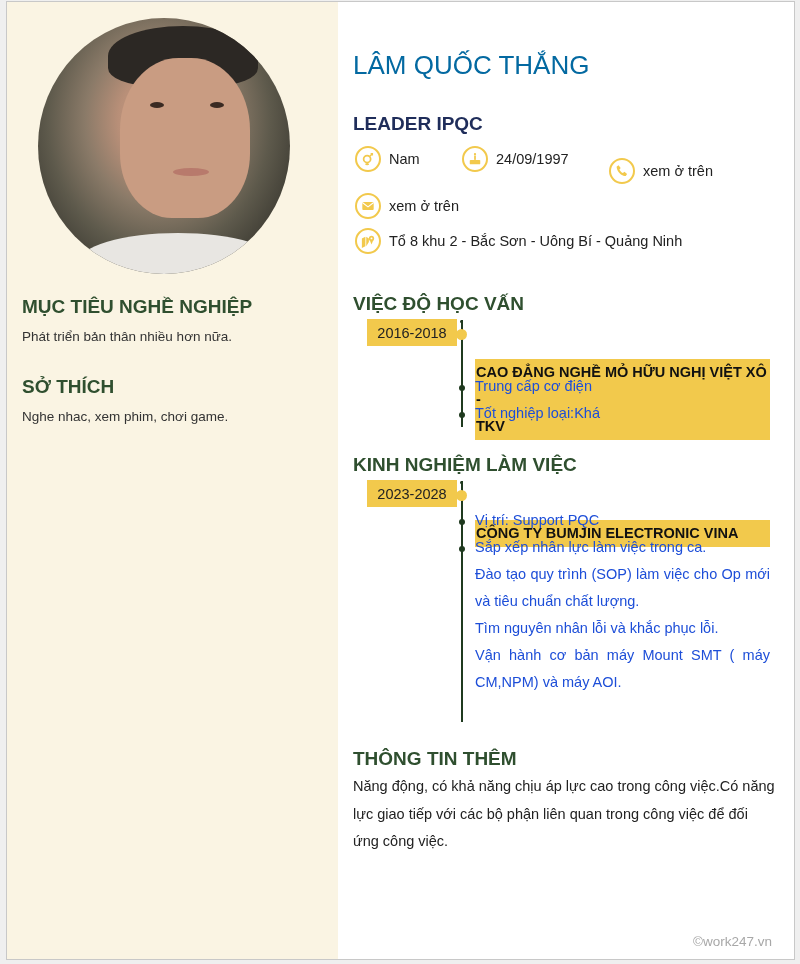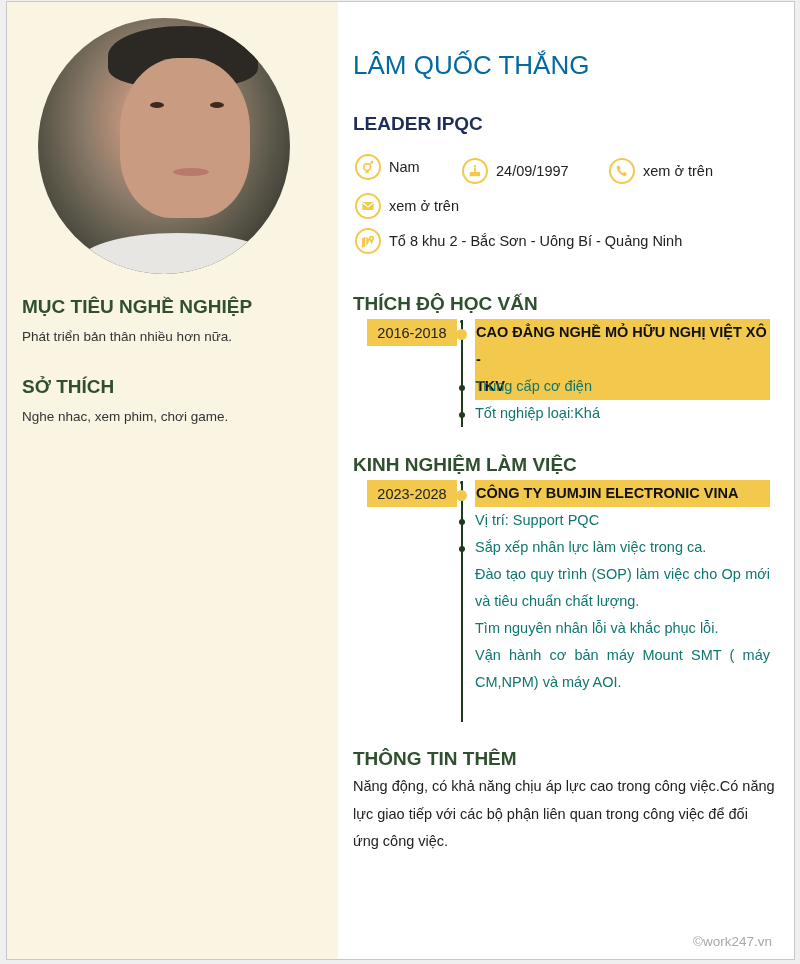--- a/index.html
+++ b/index.html
@@ -47,23 +47,23 @@
     position: absolute; left: 14px; width: 90px; height: 27px; background: #f2c94c;
     font-size: 14.5px; color: #222; display: flex; align-items: center; justify-content: center;
   }
   .tl-line { position: absolute; left: 108px; width: 1.5px; background: #1f3a1f; }
   .tl-dot-big { position: absolute; left: 103px; width: 11px; height: 11px; border-radius: 50%; background: #f2c94c; }
   .tl-dot { position: absolute; left: 106px; width: 6px; height: 6px; border-radius: 50%; background: #1f3a1f; }
   .tl-tiny { position: absolute; left: 107px; width: 3px; height: 3px; border-radius: 50%; background: #1f3a1f; }
 
   .tl-title {
     position: absolute; left: 122px; width: 295px; background: #f2c94c;
-    font-size: 14.5px; font-weight: bold; color: #111; line-height: 27px; padding: 0 1px;
+    font-size: 14.5px; font-weight: bold; color: #111; line-height: 27px; padding: 0 1px; margin-top: 40px;
   }
-  .tl-item { position: absolute; left: 122px; width: 295px; font-size: 14.5px; color: #0f766e; line-height: 27px; text-align: justify; }
+  .tl-item { position: absolute; left: 122px; width: 295px; font-size: 14.5px; color: #1d4ed8; line-height: 27px; text-align: justify; }
 
   .extra-text { position: absolute; left: 0; top: 771px; width: 422px; font-size: 14.5px; color: #222; line-height: 27.5px; }
 
   .watermark { position: absolute; right: 22px; bottom: 10px; font-family: Liberation Sans, sans-serif; font-size: 13.5px; color: #a8a8a8; }
 </style>
 </head>
 <body>
 
 <div class="page">
 
@@ -85,30 +85,30 @@
     <div class="side-section" style="top:294px">
       <div class="side-heading">MỤC TIÊU NGHỀ NGHIỆP</div>
       <div class="side-text">Phát triển bản thân nhiều hơn nữa.</div>
     </div>
   </div>
 
   <div class="main">
     <div class="name">LÂM QUỐC THẮNG</div>
     <div class="role">LEADER IPQC</div>
 
-    <div class="contact" style="left:2px; top:152px">
+    <div class="contact" style="left:2px; top:144px">
       <span class="cicon">
         <svg viewBox="0 0 16 16">
             <circle cx="7" cy="8" r="4" fill="none" stroke="#f2c94c" stroke-width="2"></circle>
             <path d="M7 12v3M5 14h4M10 5l3-3M11 2h2v2" stroke="#f2c94c" stroke-width="1.6" fill="none"></path>
           </svg>
       </span>
       <span>Nam</span>
     </div>
-    <div class="contact" style="left:109px; top:156px">
+    <div class="contact" style="left:109px; top:144px">
       <span class="cicon">
         <svg viewBox="0 0 16 16">
             <rect x="2" y="9" width="12" height="5" rx="1"></rect>
             <rect x="7" y="4" width="2" height="5"></rect>
             <circle cx="8" cy="2.5" r="1.3"></circle>
           </svg>
       </span>
       <span>24/09/1997</span>
     </div>
     <div class="contact" style="left:256px; top:156px">
@@ -133,21 +133,21 @@
         <svg viewBox="0 0 16 16">
             <path d="M1 5l4-2v11l-4 2zM6 3l3 2v4l-3 5z"></path>
             <circle cx="12" cy="5" r="3"></circle>
             <path d="M10 7l2 5 2-5z"></path>
             <circle cx="12" cy="5" r="1.1" fill="#fff"></circle>
           </svg>
       </span>
       <span>Tổ 8 khu 2 - Bắc Sơn - Uông Bí - Quảng Ninh</span>
     </div>
 
-    <div class="sec-heading" style="top:291px">THÍCH ĐỘ HỌC VẤN</div>
+    <div class="sec-heading" style="top:291px">VIỆC ĐỘ HỌC VẤN</div>
     <div class="date-badge" style="top:317px">2016-2018</div>
     <div class="tl-line" style="top:318px; height:107px"></div>
     <div class="tl-tiny" style="top:318px"></div>
     <div class="tl-dot-big" style="top:327px"></div>
     <div class="tl-title" style="top:317px">
       <div>CAO ĐẲNG NGHỀ MỎ HỮU NGHỊ VIỆT XÔ -</div>
       <div>TKV</div>
     </div>
     <div class="tl-dot" style="top:383px"></div>
     <div class="tl-item" style="top:371px">Trung cấp cơ điện</div>

